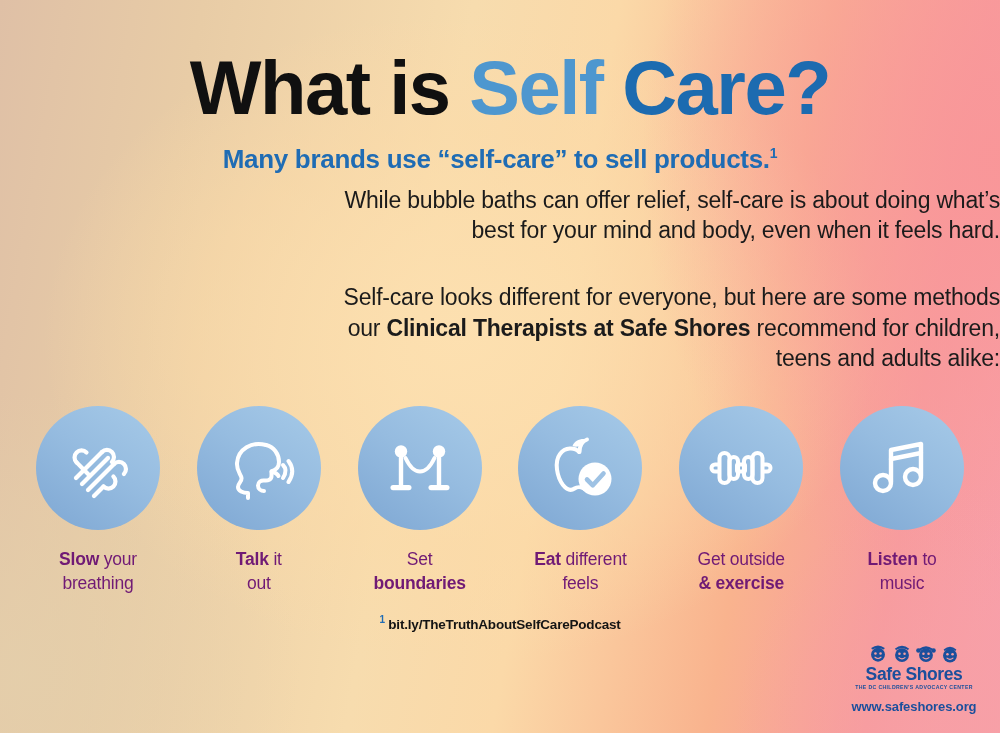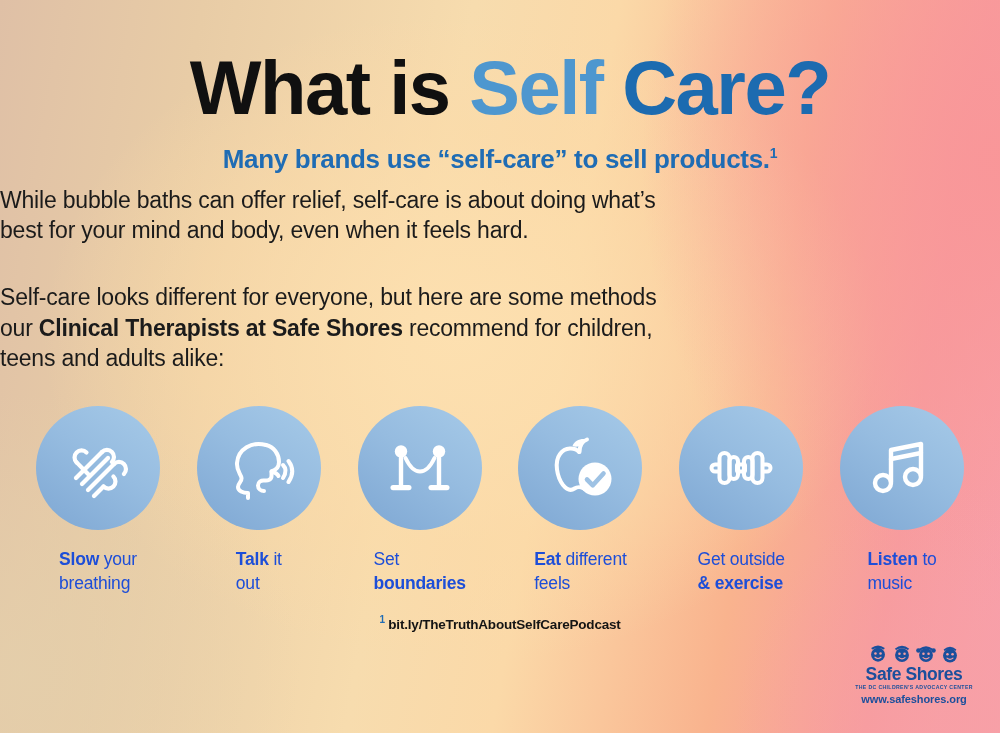--- a/index.html
+++ b/index.html
@@ -33,42 +33,42 @@
   .hl-mid   { color:#4e97cf; }
   .hl-deep  { color:#1c6bb0; }
 
   .subhead {
     text-align:center; margin-top:16px;
     font-size:26px; font-weight:bold; color:#1f6cb4; letter-spacing:-.3px;
   }
   .subhead sup { font-size:14px; font-weight:bold; vertical-align:super; }
 
   .para {
-    text-align:left; color:#1b1b1b;
+    text-align:right; color:#1b1b1b;
     font-size:23px; line-height:1.33; letter-spacing:-.2px;
   }
   .para-1 { margin-top:10px; }
   .para-2 { margin-top:36px; }
   .para b { font-weight:bold; }
 
   
   .icon-row {
     display:flex; justify-content:space-between;
     padding:0 34px; margin-top:32px;
   }
   .icon-cell { width:128px; display:flex; flex-direction:column; align-items:center; }
   .badge {
     width:124px; height:124px; border-radius:50%;
     background:linear-gradient(215deg,#a6cae8 0%,#96bce0 45%,#7ea7d3 100%);
     display:flex; align-items:center; justify-content:center;
   }
   .badge svg { display:block; }
   .icon-label {
-    margin-top:17px; text-align:left;
-    font-size:17.5px; line-height:1.38; color:#1d4ed8; letter-spacing:-.2px;
+    margin-top:17px; text-align:center;
+    font-size:17.5px; line-height:1.38; color:#701a75; letter-spacing:-.2px;
   }
   .icon-label b { font-weight:bold; }
 
   
   .footnote {
     position:absolute; left:0; right:0; top:614px;
     text-align:center; font-size:13.5px; font-weight:bold;
     color:#141414; letter-spacing:-.2px;
   }
   .footnote sup { color:#1f6cb4; font-size:10px; vertical-align:super; }
@@ -77,22 +77,22 @@
   .logo-faces { display:flex; justify-content:center; gap:2px; margin-bottom:1px; }
   .logo-name {
     font-size:17.5px; font-weight:bold; color:#1b4f9c;
     letter-spacing:-.4px; line-height:1.05;
   }
   .logo-tag {
     font-size:5.2px; font-weight:bold; color:#1b4f9c;
     letter-spacing:.35px; line-height:1.2; margin-top:1px;
   }
   .logo-url {
-    font-size:11px; font-weight:bold; color:#1b4f9c;
-    letter-spacing:-.1px; margin-top:2px;
+    font-size:13px; font-weight:bold; color:#1b4f9c;
+    letter-spacing:-.1px; margin-top:8px;
   }
 </style>
 </head>
 <body>
 
 <div id="bg">
   <div class="g1"></div>
     <div class="g2"></div>
     <div class="g3"></div>
   <div class="g4"></div>

